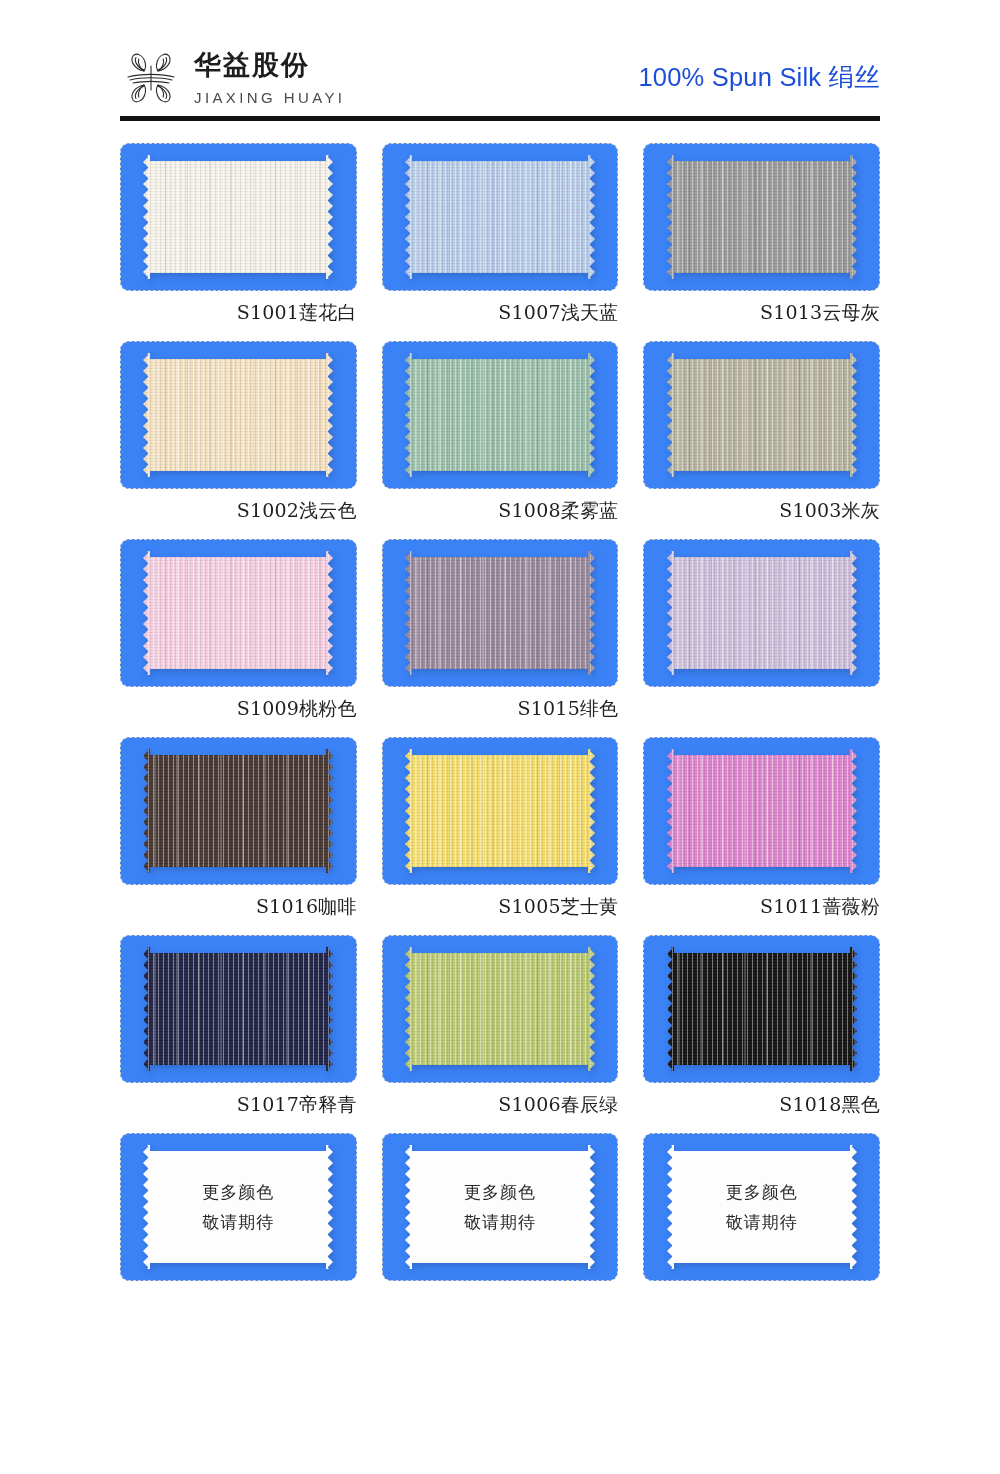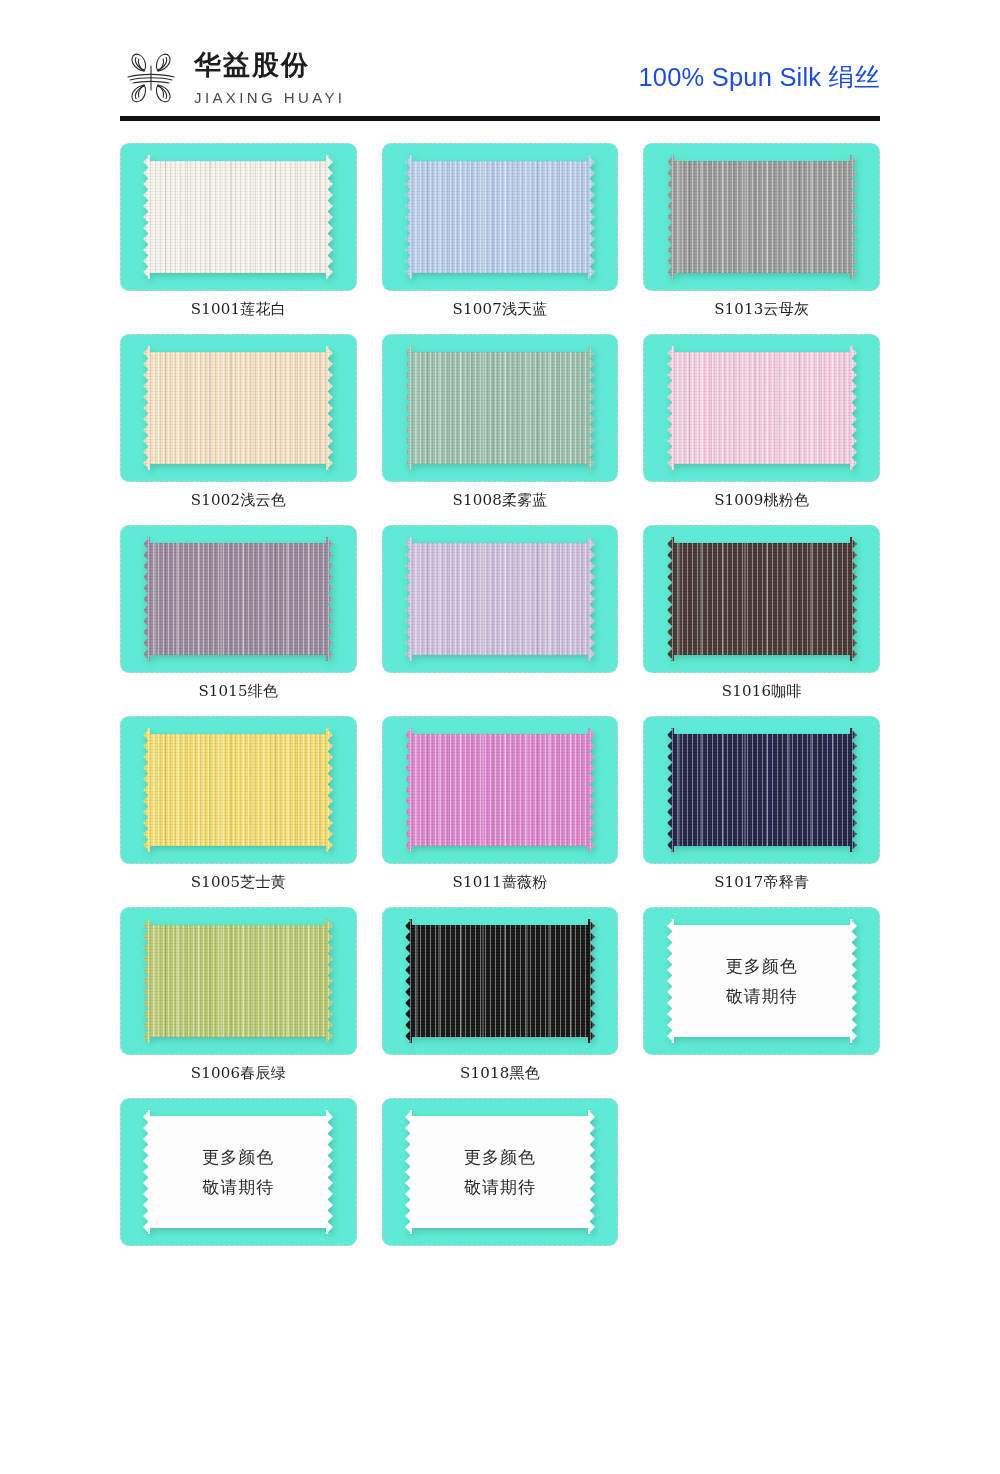--- a/index.html
+++ b/index.html
@@ -85,30 +85,30 @@
   }
   .cell {
     display: block;
     padding-bottom: 4px;
   }
   .cell-frame {
     position: relative;
     height: 148px;
     border: 1px dashed #d0d0d0;
     border-radius: 9px;
-    background: #5eead4;
+    background: #3b82f6;
     display: flex;
     align-items: center;
     justify-content: center;
     box-sizing: border-box;
   }
   .cell-label {
-    text-align: center;
+    text-align: right;
     font-family: "DejaVu Serif", "Liberation Serif", serif;
-    font-size: 15px;
+    font-size: 19px;
     color: #1f1f1f;
     padding-top: 9px;
     padding-bottom: 11px;
     letter-spacing: 0.2px;
     white-space: nowrap;
   }
 
   
   .swatch {
     position: relative;
@@ -267,20 +267,28 @@
       <div class="cell-frame">
         <div class="swatch" style="--sw: #9cc0ac;">
             <div class="swatch-inner"></div>
           </div>
       </div>
       <div class="cell-label">S1008柔雾蓝</div>
     </div>
 
     <div class="cell">
       <div class="cell-frame">
+        <div class="swatch" style="--sw: #b8b5a2;">
+            <div class="swatch-inner"></div>
+          </div>
+      </div>
+      <div class="cell-label">S1003米灰</div>
+    </div>
+    <div class="cell">
+      <div class="cell-frame">
         <div class="swatch" style="--sw: #f6cfe0;">
             <div class="swatch-inner"></div>
           </div>
       </div>
       <div class="cell-label">S1009桃粉色</div>
     </div>
     <div class="cell">
       <div class="cell-frame">
         <div class="swatch" style="--sw: #9a8a9c;">
             <div class="swatch-inner"></div>

